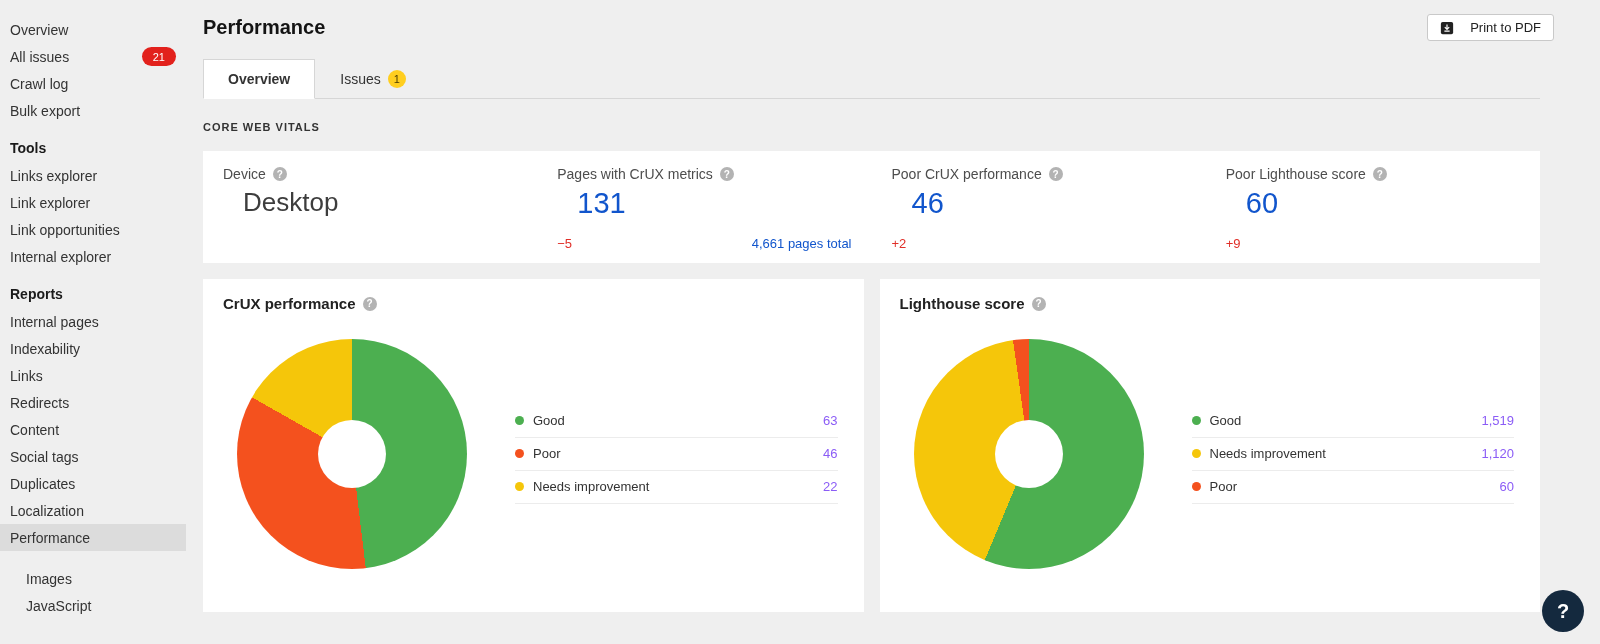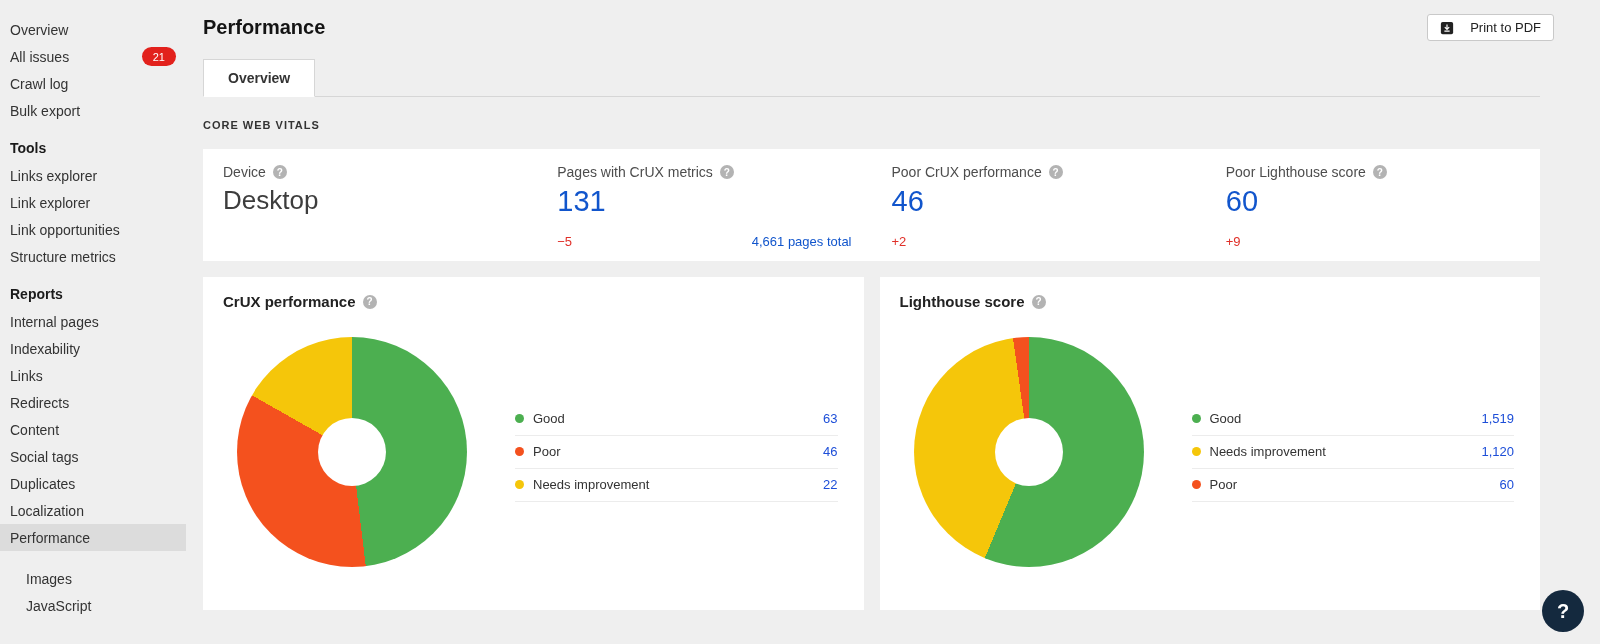--- a/index.html
+++ b/index.html
@@ -38,40 +38,40 @@
 
   .help-icon { display:inline-flex; align-items:center; justify-content:center;
     width:14px; height:14px; border-radius:50%; background:#b3b3b3; color:#fff;
     font-size:10px; font-weight:bold; margin-left:7px; flex:0 0 14px; }
 
   
   .stat-row { display:flex; margin-top:18px; }
   .stat-card { flex:1; background:#fff; height:112px; padding:15px 20px 12px 20px;
     display:flex; flex-direction:column; }
   .stat-label { font-size:14px; color:#4d4d4d; display:flex; align-items:center; }
-  .stat-value { font-size:29px; margin-top:5px; color:#1155cc; }
+  .stat-value { font-size:29px; margin-top:5px; color:#1155cc;margin-left:20px; }
   .stat-value.plain { color:#3d3d3d; font-size:26px; }
   .stat-footer { display:flex; justify-content:space-between; align-items:center;
     font-size:13px; margin-top:auto; }
   .stat-change { color:#e02f28; }
   .stat-extra { color:#1155cc; margin-left:auto; cursor:pointer; }
 
   
   .chart-row { display:flex; gap:16px; margin-top:16px; }
   .chart-card { flex:1; background:#fff; height:333px; padding:16px 20px; display:flex; flex-direction:column; }
   .chart-title { font-size:15px; font-weight:bold; color:#222; display:flex; align-items:center; }
   .chart-body { flex:1; display:flex; align-items:center; }
   .donut { width:230px; height:230px; border-radius:50%; position:relative; margin-left:14px; flex:0 0 230px; }
   .donut::after { content:""; position:absolute; left:50%; top:50%; width:68px; height:68px;
     transform:translate(-50%,-50%); background:#fff; border-radius:50%; }
   .legend { flex:1; margin-left:48px; margin-right:6px; }
   .legend-row { display:flex; align-items:center; height:33px; border-bottom:1px solid #ececec;
     font-size:13px; color:#333; cursor:pointer; }
   .legend-dot { width:9px; height:9px; border-radius:50%; margin-right:9px; flex:0 0 9px; }
-  .legend-value { margin-left:auto; color:#1d4ed8; }
+  .legend-value { margin-left:auto; color:#8b5cf6; }
 
   
   .help-fab { position:absolute; right:16px; bottom:12px; width:42px; height:42px;
     border-radius:50%; background:#14293e; color:#fff; font-size:20px; font-weight:bold;
     display:flex; align-items:center; justify-content:center; cursor:pointer; }
 </style>
 </head>
 <body>
 
 <div class="app">
@@ -97,21 +97,21 @@
         <div class="sidebar-item">
           <span class="sb-label">Links explorer</span>
         </div>
         <div class="sidebar-item">
           <span class="sb-label">Link explorer</span>
         </div>
         <div class="sidebar-item">
           <span class="sb-label">Link opportunities</span>
         </div>
         <div class="sidebar-item">
-          <span class="sb-label">Structure metrics</span>
+          <span class="sb-label">Internal explorer</span>
         </div>
       </div>
       <div class="sb-group">
         <div class="sb-header">Reports</div>
         <div class="sidebar-item">
           <span class="sb-label">Internal pages</span>
         </div>
         <div class="sidebar-item">
           <span class="sb-label">Indexability</span>
         </div>
@@ -158,20 +158,24 @@
           </svg>
         </span>
         <span>Print to PDF</span>
       </button>
     </div>
 
     <div class="tabs" id="tabs">
         <div class="tab active">
           <span class="tab-label">Overview</span>
         </div>
+        <div class="tab">
+          <span class="tab-label">Issues</span>
+          <span class="tab-badge">1</span>
+        </div>
       </div>
 
     <div class="section-label">CORE WEB VITALS</div>
 
     <div class="stat-row" id="statRow">
         <div class="stat-card">
           <div class="stat-label">
             <span>Device</span>
             <span class="help-icon">?</span>
           </div>

